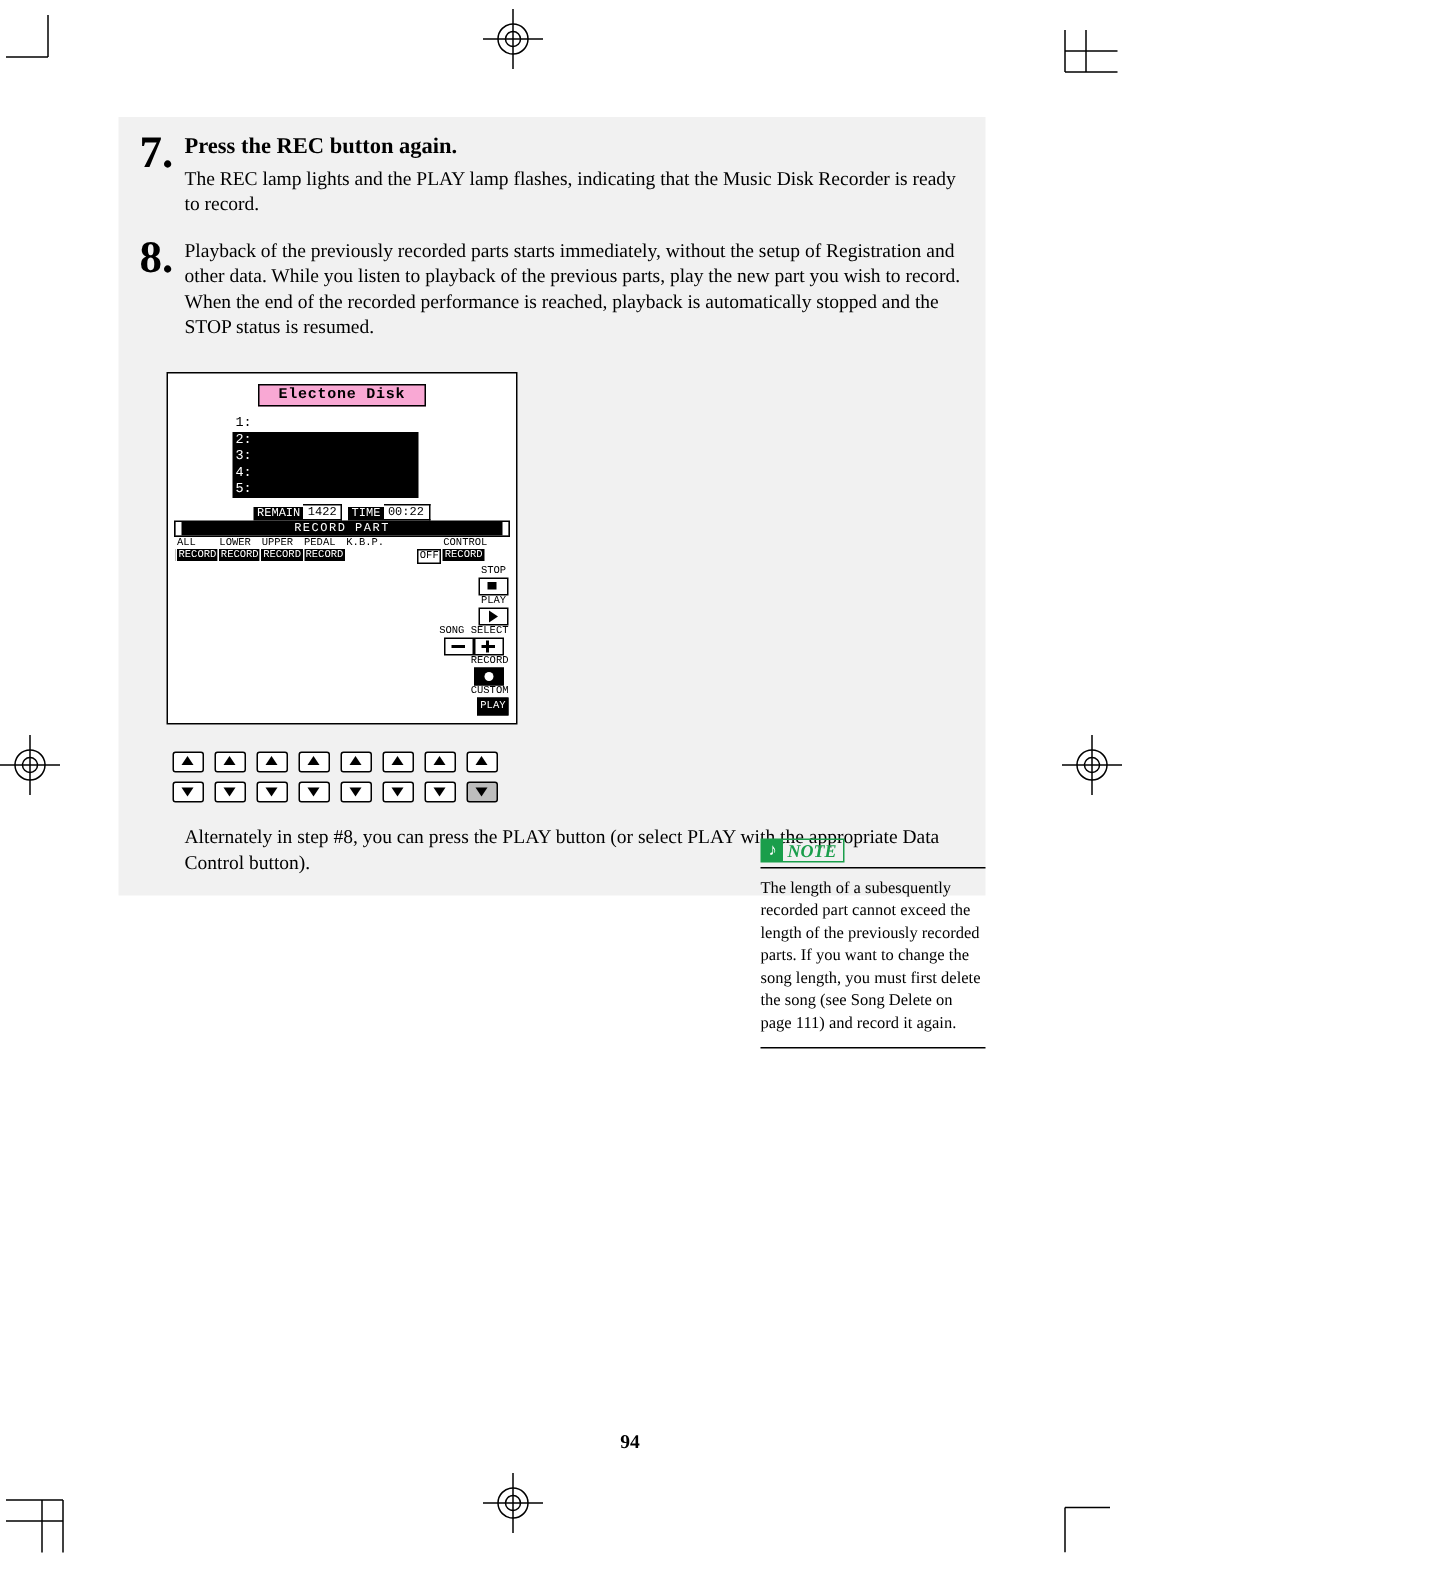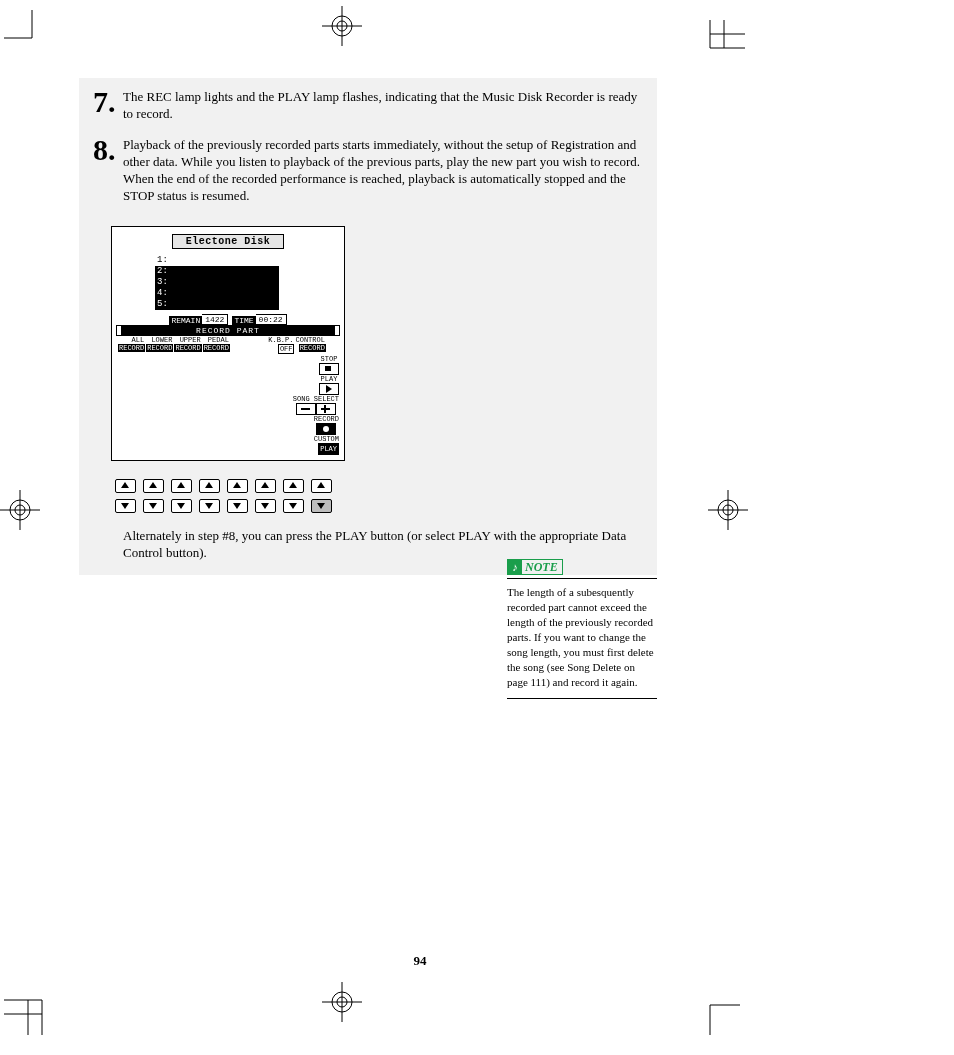--- a/index.html
+++ b/index.html
@@ -62,21 +62,21 @@
     padding:5px;
     font-family: "Lucida Console","Courier New",monospace;
   }
   .lcd-title {
     width:110px;
     margin:2px auto 6px auto;
     border:1px solid #000;
     text-align:center;
     font-size:10px;
     padding:1px 0;
-    background:#e5e5e5;
+    background:#f9a8d4;
     font-weight:bold;
     letter-spacing:0.5px;
   }
   .lcd-list {
     margin:0 10px 4px 40px;
     font-size:9px;
     line-height:11px;
   }
   .lcd-list .sel {
     background:#000; color:#fff;
@@ -97,21 +97,21 @@
     outline:1px solid #000;
   }
   .lcd-row {
     display:flex; font-size:7px; line-height:8px; text-align:center;
     margin:0 0px;
   }
   .lcd-row > div { flex:0 0 auto; }
   .lcd-cell-top { padding:0 1px; }
   .lcd-cell-bot { background:#000; color:#fff; padding:0 1px; border-left:1px solid #fff;}
   .lcd-cell-box { border:1px solid #000; padding:0 1px;margin-left:48px; }
-  .lcd-col { display:flex; flex-direction:column; align-items:flex-end;}
+  .lcd-col { display:flex; flex-direction:column; align-items:flex-start;}
   .lcd-gap { flex:1 1 auto;}
   .lcd-transport {
     display:flex; margin:1px 0 0 0; font-size:7px; text-align:center;
     align-items:flex-end; gap:0px;flex-direction:column;
   }
   .lcd-transport .grp { display:flex; flex-direction:column; align-items:center; }
   .lcd-transport .lbl { font-size:7px; line-height:8px;}
   .lcd-transport .btn {
     border:1px solid #000; width:18px; height:10px; position:relative;
     background:#fff;
@@ -263,20 +263,21 @@
       <line x1="10" y1="10" x2="40" y2="10" stroke="#000"></line>
       <line x1="10" y1="10" x2="10" y2="40" stroke="#000"></line>
     </svg>
 </div>
 
 <div class="panel">
 
   <div class="step">
     <div class="step-num">7.</div>
     <div class="step-body">
+      <p class="step-heading">Press the REC button again.</p>
       <p class="step-text">The REC lamp lights and the PLAY lamp flashes, indicating that the Music Disk Recorder is ready to record.</p>
     </div>
   </div>
 
   <div class="step">
     <div class="step-num">8.</div>
     <div class="step-body">
       <p class="step-text">Playback of the previously recorded parts starts immediately, without the setup of Registration and other data.  While you listen to playback of the previous parts, play the new part you wish to record.  When the end of the recorded performance is reached, playback is automatically stopped and the STOP status is resumed.</p>
     </div>
   </div>

